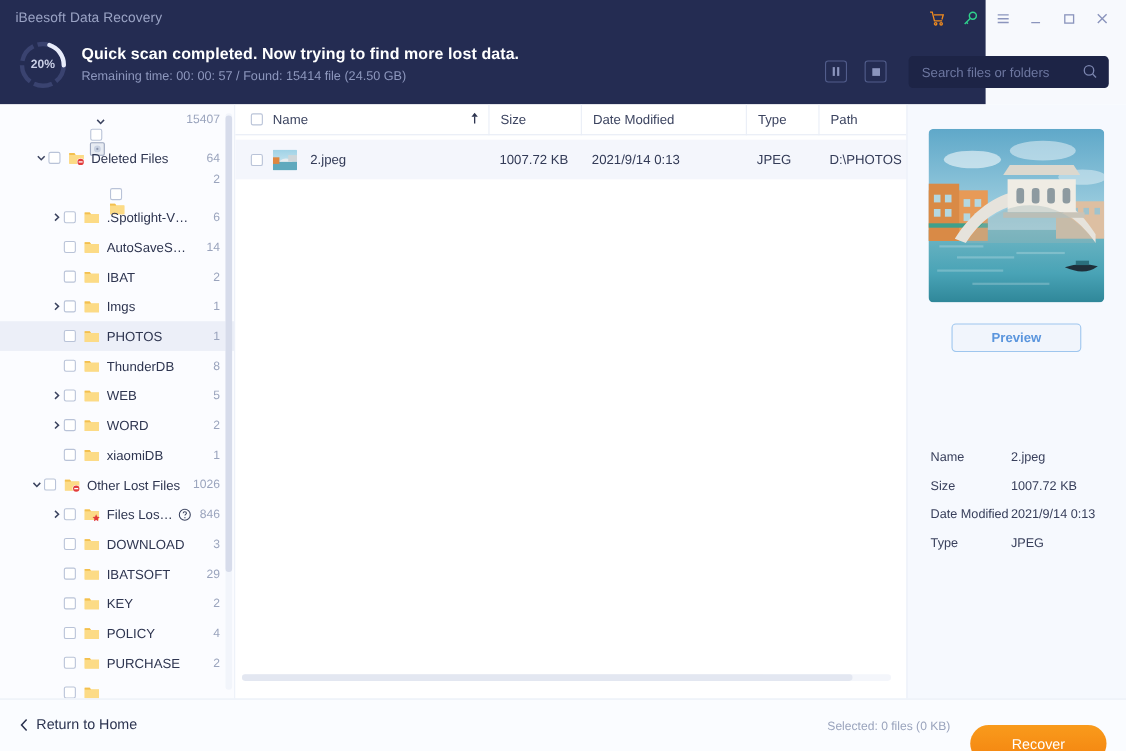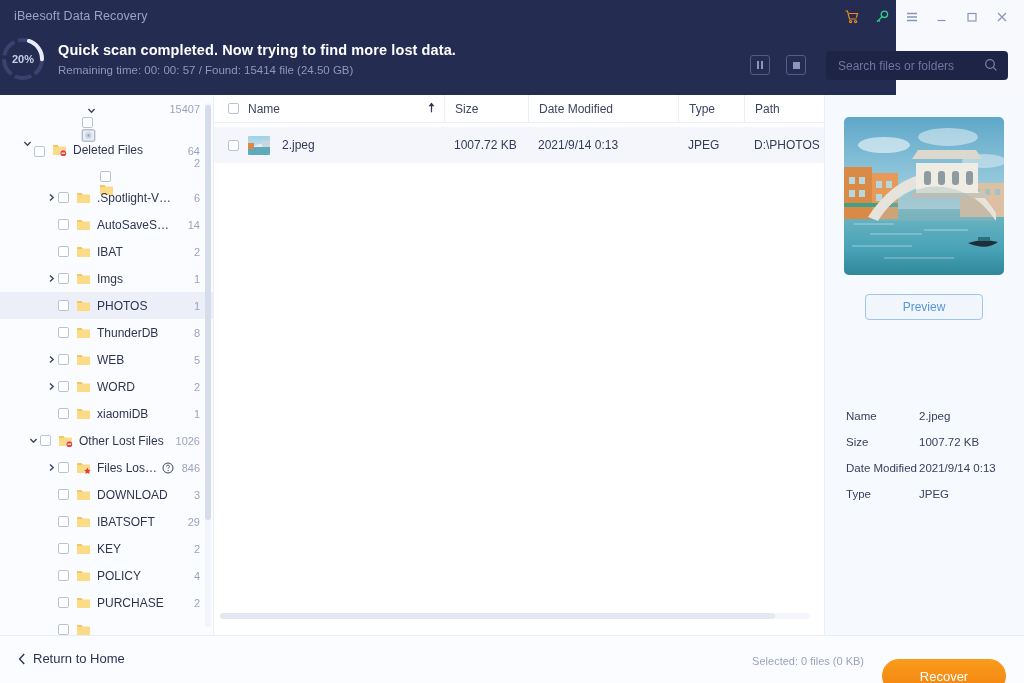--- a/index.html
+++ b/index.html
@@ -27,21 +27,21 @@
     position: absolute; right: 8px; top: 4px;
     display: flex; align-items: center; gap: 2px;
   }
   .wbtn {
     width: 28px; height: 26px; display: flex; align-items: center; justify-content: center;
     cursor: pointer;
   }
   .wbtn svg { display: block; }
 
   
-  .scan-block { position: absolute; left: 0; top: 36px; display: flex; align-items: center; justify-content: flex-end; }
+  .scan-block { position: absolute; left: 16px; top: 36px; display: flex; align-items: center; justify-content: flex-end; }
   .ring { position: relative; width: 46px; height: 46px; }
   .ring-pct {
     position: absolute; left: 0; top: 0; width: 46px; height: 46px;
     display: flex; align-items: center; justify-content: center;
     font-size: 11px; color: #c9cfe6; font-weight: 600;
   }
   .scan-text { margin-left: 12px; }
   .scan-title {
     font-size: 14.5px; font-weight: bold; color: #ffffff; letter-spacing: .1px;
     line-height: 19px;
@@ -163,20 +163,21 @@
   }
   .pv-img {
     position: absolute; left: 19px; top: 22px; width: 160px; height: 158px;
     border-radius: 5px; overflow: hidden;
   }
   .pv-btn {
     position: absolute; left: 40px; top: 199px; width: 118px; height: 26px;
     border: 1px solid #9ec6ee; border-radius: 4px; background: #f1f5fc;
     color: #5a95dd; font-size: 12px; display: flex; align-items: center; justify-content: center;
     cursor: pointer;
+    font-weight: bold;
   }
   .pv-details { position: absolute; left: 21px; top: 315px; width: 175px; }
   .pv-row { display: flex; align-items: flex-start; margin-bottom: 14px; font-size: 11.5px; }
   .pv-k { width: 73px; color: #39405c; flex: 0 0 73px; }
   .pv-v { color: #39405c; }
 
   
   .footer {
     position: absolute; left: 0; top: 635px; width: 1024px; height: 48px;
     background: #fafcff; border-top: 1px solid #e8edf6;
@@ -295,21 +296,21 @@
             </span>
             <span class="cbox"></span>
             <span class="ico"><svg width="15" height="15" viewBox="0 0 15 15">
                 <rect x="1.2" y="1.8" width="12.6" height="11.4" rx="1.2" fill="#e8ecf3" stroke="#9aa5bd" stroke-width="1"></rect>
                 <circle cx="7.5" cy="7.4" r="3.1" fill="#c9d2e2"></circle>
                 <circle cx="7.5" cy="7.4" r="1.0" fill="#8a94ad"></circle>
               </svg></span>
             <span class="lbl">JACK (D:)</span>
             <span class="cnt">15407</span>
           </div>
-          <div class="node" style="padding-left: 20px; padding-right: 40px; align-items: flex-end;">
+          <div class="node" style="padding-left: 30px; padding-right: 40px;">
             <span class="caret">
               <svg width="9" height="9" viewBox="0 0 9 9" fill="none" stroke="#3c4460" stroke-width="1.4">
                 <path d="M1.4 3l3.1 3.2L7.6 3"></path>
               </svg>
             </span>
             <span class="cbox"></span>
             <span class="ico"><svg width="15" height="15" viewBox="0 0 15 15">
                 <path d="M1 3.2h4.6l1.1 1.6H14v8.0H1z" fill="#fbd06b"></path>
                 <path d="M1 4.8h13v8.0H1z" fill="#fcdb86"></path>
                 <path d="M1 3.2h4.6l1.1 1.6H1z" fill="#f3c04f"></path>

